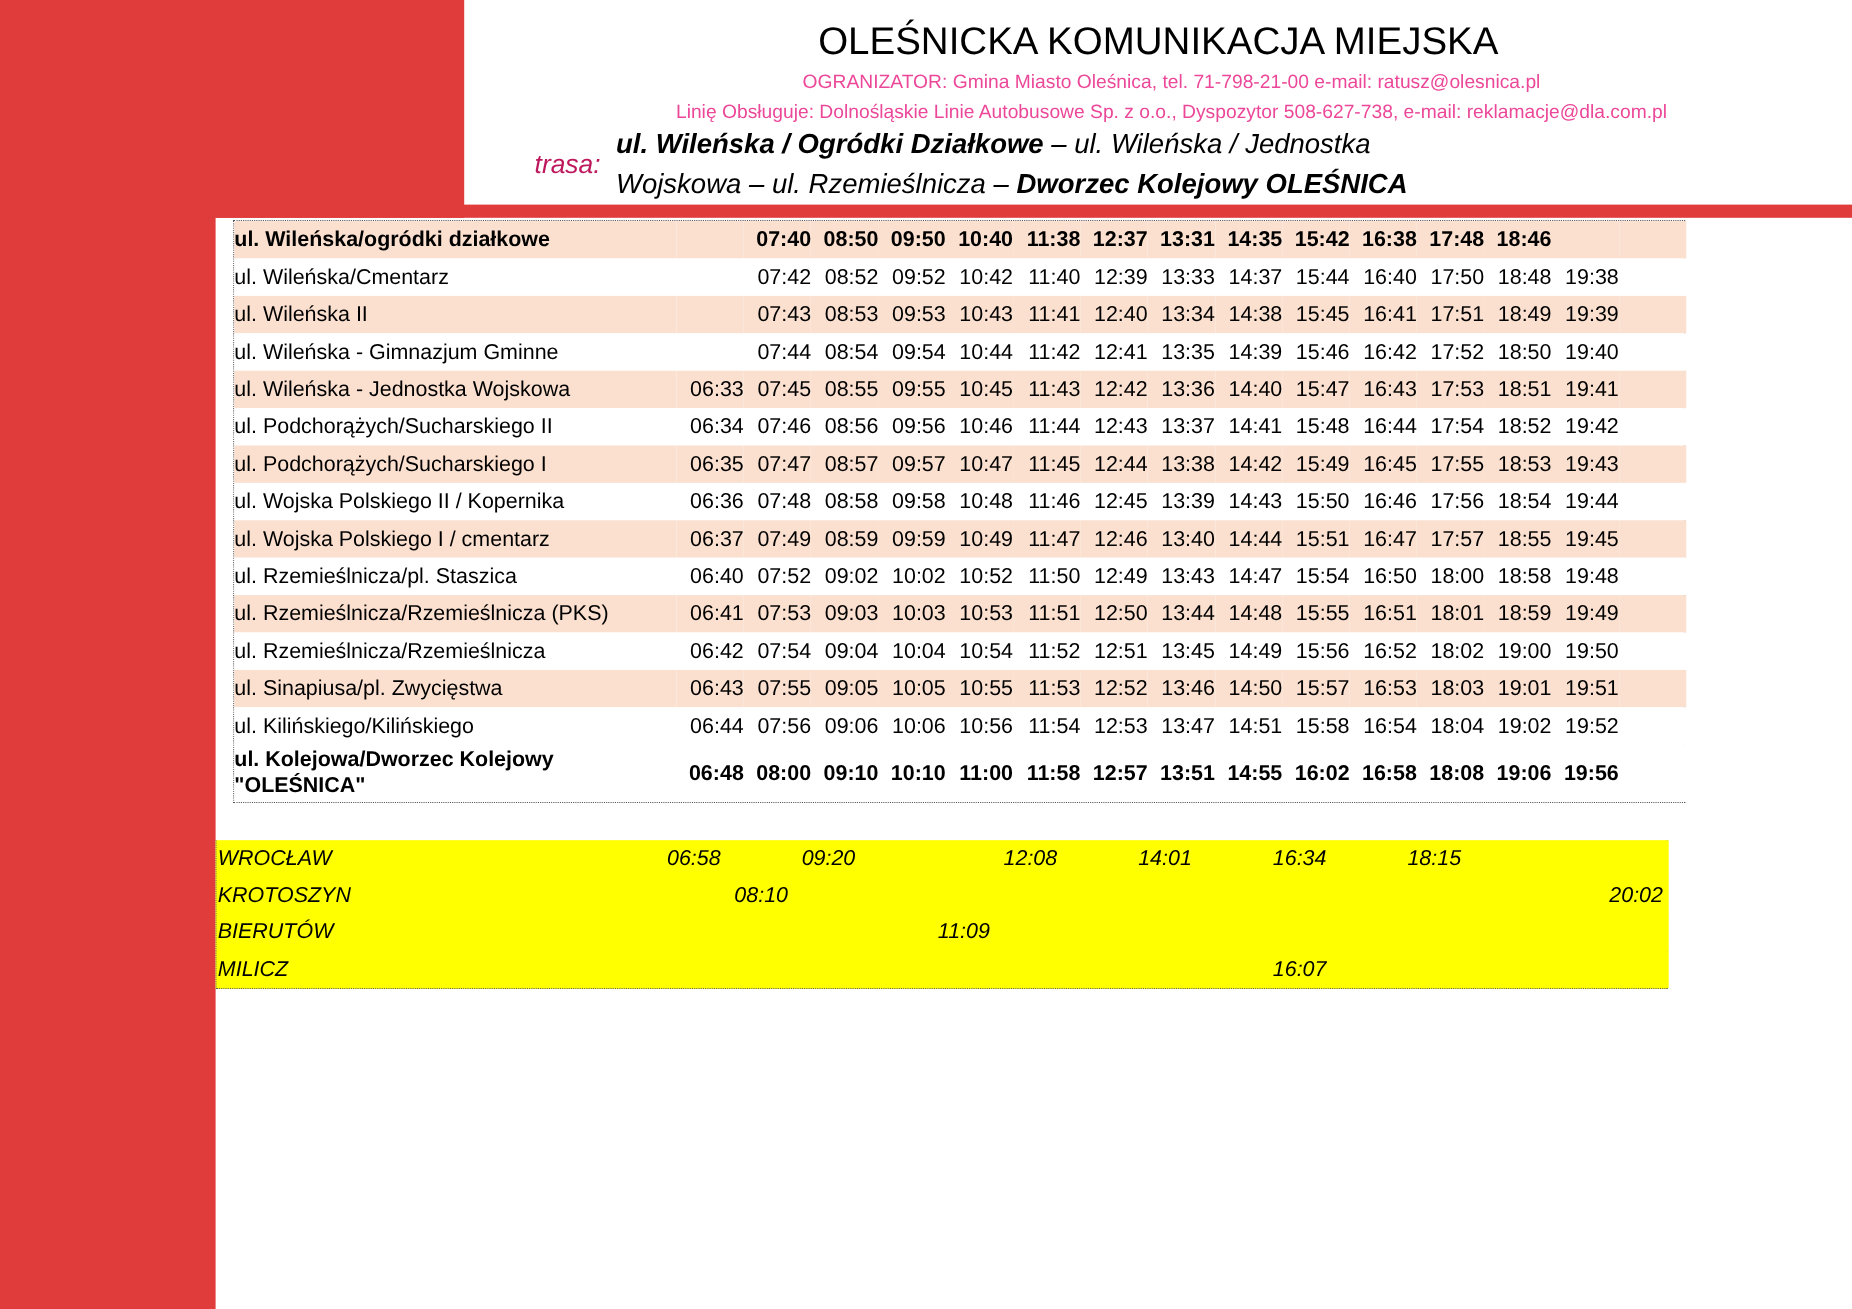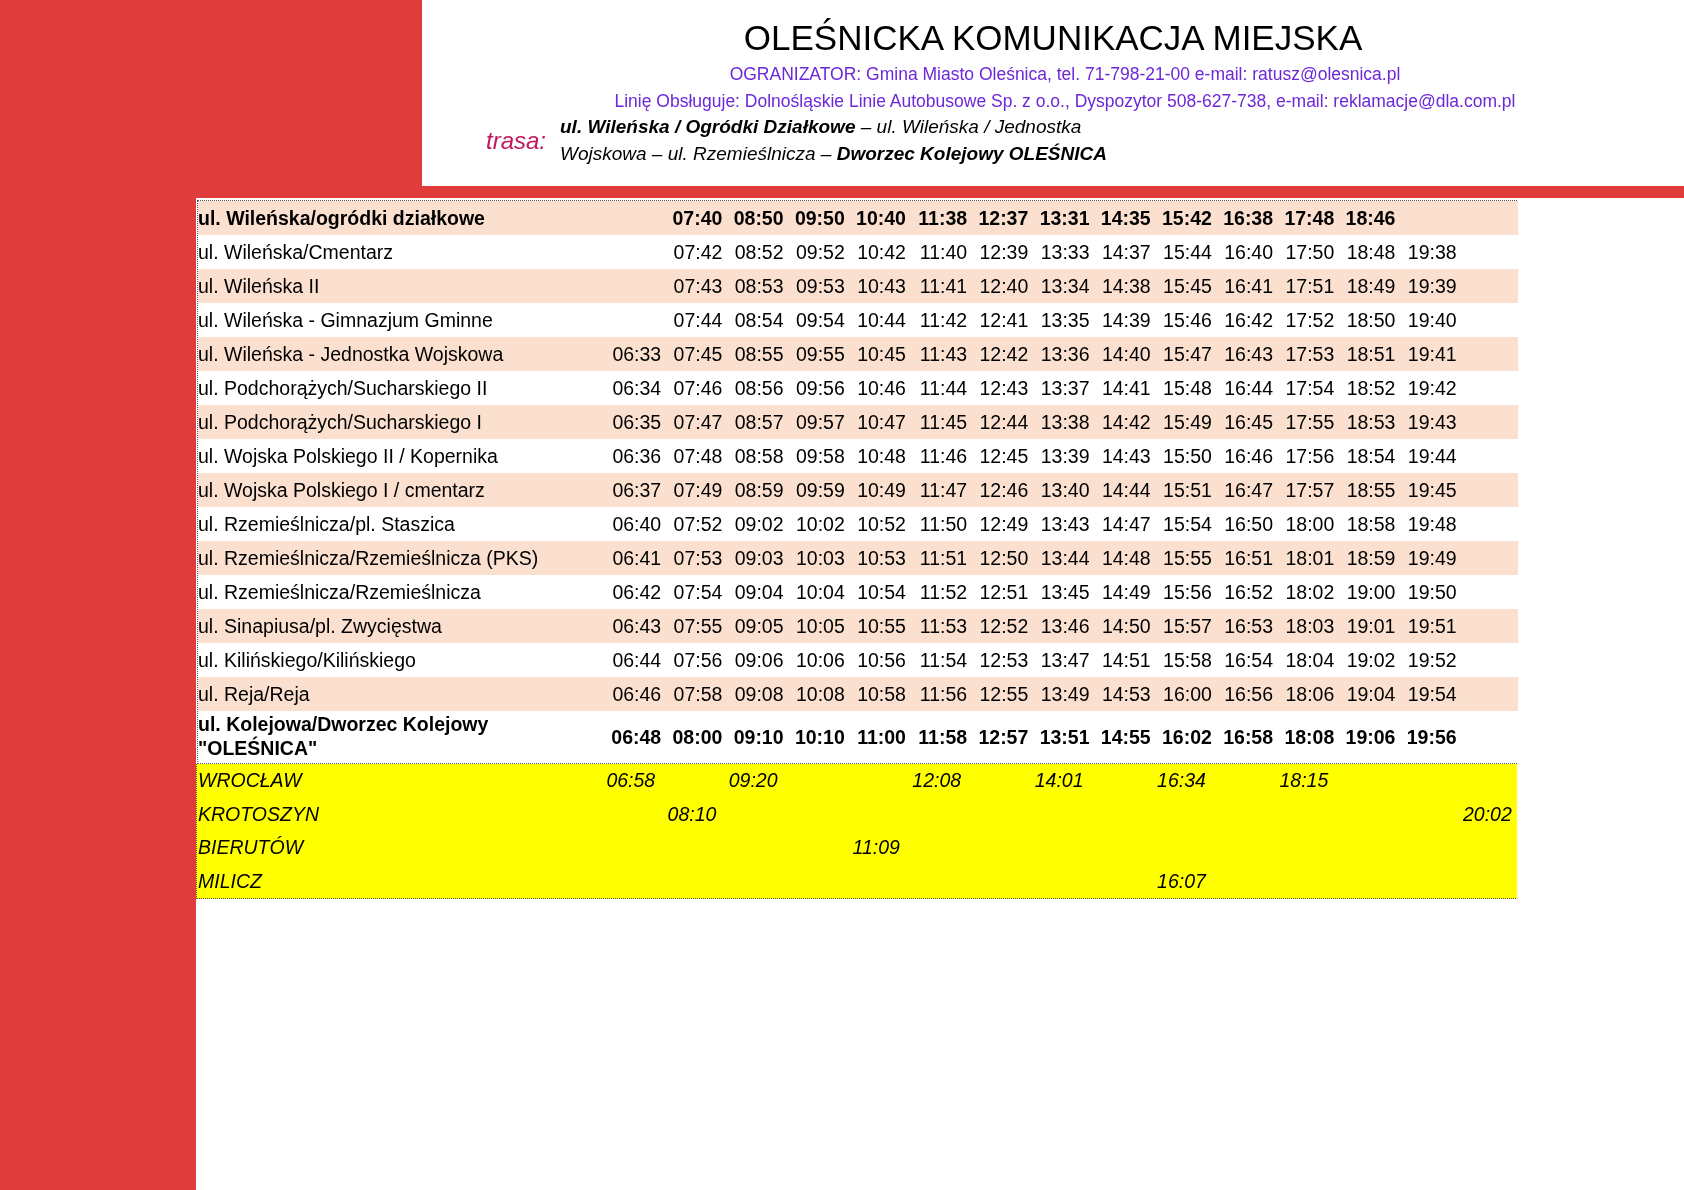--- a/index.html
+++ b/index.html
@@ -97,21 +97,21 @@
   }
   .org-title {
     font-size: 35px;
     font-weight: normal;
     letter-spacing: 0px;
     margin-top: 18px;
     color: #000;
   }
   .org-line {
     font-size: 17.5px;
-    color: #6d28d9;
+    color: #ec4899;
     margin-top: 6px;
     margin-left: 24px;
   }
 
   
   .trasa-wrap {
     position: absolute;
     left: 440px; top: 114px;
     width: 1244px;
     display: flex;
@@ -120,31 +120,31 @@
   .trasa-label {
     font-size: 24px;
     font-style: italic;
     color: #be185d;
     width: 120px;
     text-align: right;
     padding-right: 14px;
     flex: none;
   }
   .trasa-text {
-    font-size: 19px;
+    font-size: 25px;
     font-style: italic;
     line-height: 1.42;
     color: #000;
   }
   .trasa-text .b { font-weight: bold; }
 
   
   .table-wrap {
     position: absolute;
-    left: 197px; top: 200px;
+    left: 212px; top: 200px;
     width: 1320px;
     border: 1px dotted #555;
     background: #fff;
     z-index: 4;
   }
   table.tt {
     border-collapse: collapse;
     width: 100%;
     table-layout: fixed;
   }
@@ -515,38 +515,20 @@
           <td class="t">12:53</td>
           <td class="t">13:47</td>
           <td class="t">14:51</td>
           <td class="t">15:58</td>
           <td class="t">16:54</td>
           <td class="t">18:04</td>
           <td class="t">19:02</td>
           <td class="t">19:52</td>
           <td class="t"></td>
         </tr>
-        <tr class="alt">
-          <td class="stop">ul. Reja/Reja</td>
-          <td class="t">06:46</td>
-          <td class="t">07:58</td>
-          <td class="t">09:08</td>
-          <td class="t">10:08</td>
-          <td class="t">10:58</td>
-          <td class="t">11:56</td>
-          <td class="t">12:55</td>
-          <td class="t">13:49</td>
-          <td class="t">14:53</td>
-          <td class="t">16:00</td>
-          <td class="t">16:56</td>
-          <td class="t">18:06</td>
-          <td class="t">19:04</td>
-          <td class="t">19:54</td>
-          <td class="t"></td>
-        </tr>
         <tr class="last">
           <td class="stop stop2">ul. Kolejowa/Dworzec Kolejowy<br>"OLEŚNICA"</td>
           <td class="t">06:48</td>
           <td class="t">08:00</td>
           <td class="t">09:10</td>
           <td class="t">10:10</td>
           <td class="t">11:00</td>
           <td class="t">11:58</td>
           <td class="t">12:57</td>
           <td class="t">13:51</td>

